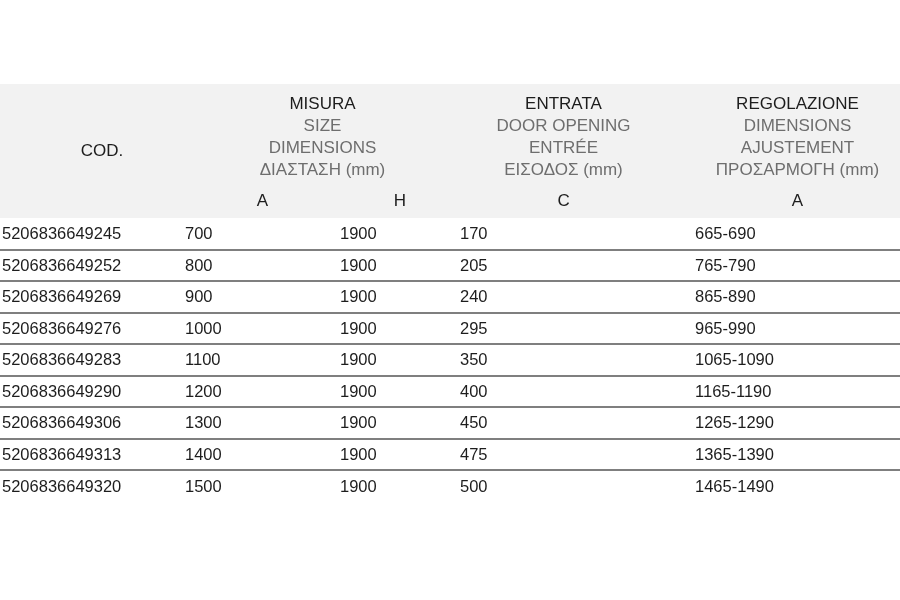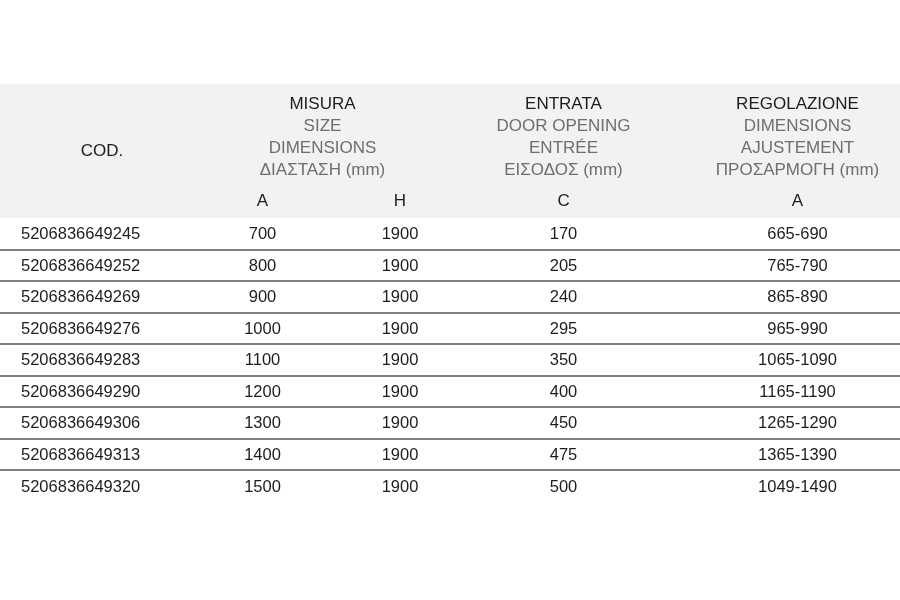--- a/index.html
+++ b/index.html
@@ -41,27 +41,27 @@
   tr.sub-row { height: 34px; }
   tr.sub-row th {
     vertical-align: middle;
     text-align: center;
     font-size: 17px;
     color: var(--primary, #1d1d1d);
   }
   tbody td {
     height: 31.5px;
     vertical-align: middle;
-    text-align: center;
+    text-align: left;
     font-size: 16.5px;
     color: var(--primary, #1d1d1d);
     white-space: nowrap;
   }
   tbody tr + tr { border-top: 2px solid var(--separator, #7f7f7f); border-radius: 11px; }
-  .col-cod-cell { text-align: left; padding-left: 21px; }
+  .col-cod-cell { text-align: left; padding-left: 2px; }
   .pad-left { padding-left: 28px; }
 </style>
 </head>
 <body>
 
 <div class="page">
   <table class="spec">
     <colgroup>
       <col style="width:185px">
       <col style="width:155px">
@@ -153,17 +153,17 @@
           <td>1400</td>
           <td>1900</td>
           <td>475</td>
           <td class="pad-left">1365-1390</td>
         </tr>
         <tr>
           <td class="col-cod-cell">5206836649320</td>
           <td>1500</td>
           <td>1900</td>
           <td>500</td>
-          <td class="pad-left">1049-1490</td>
+          <td class="pad-left">1465-1490</td>
         </tr>
       </tbody>
   </table>
 </div>
 
 </body></html>

